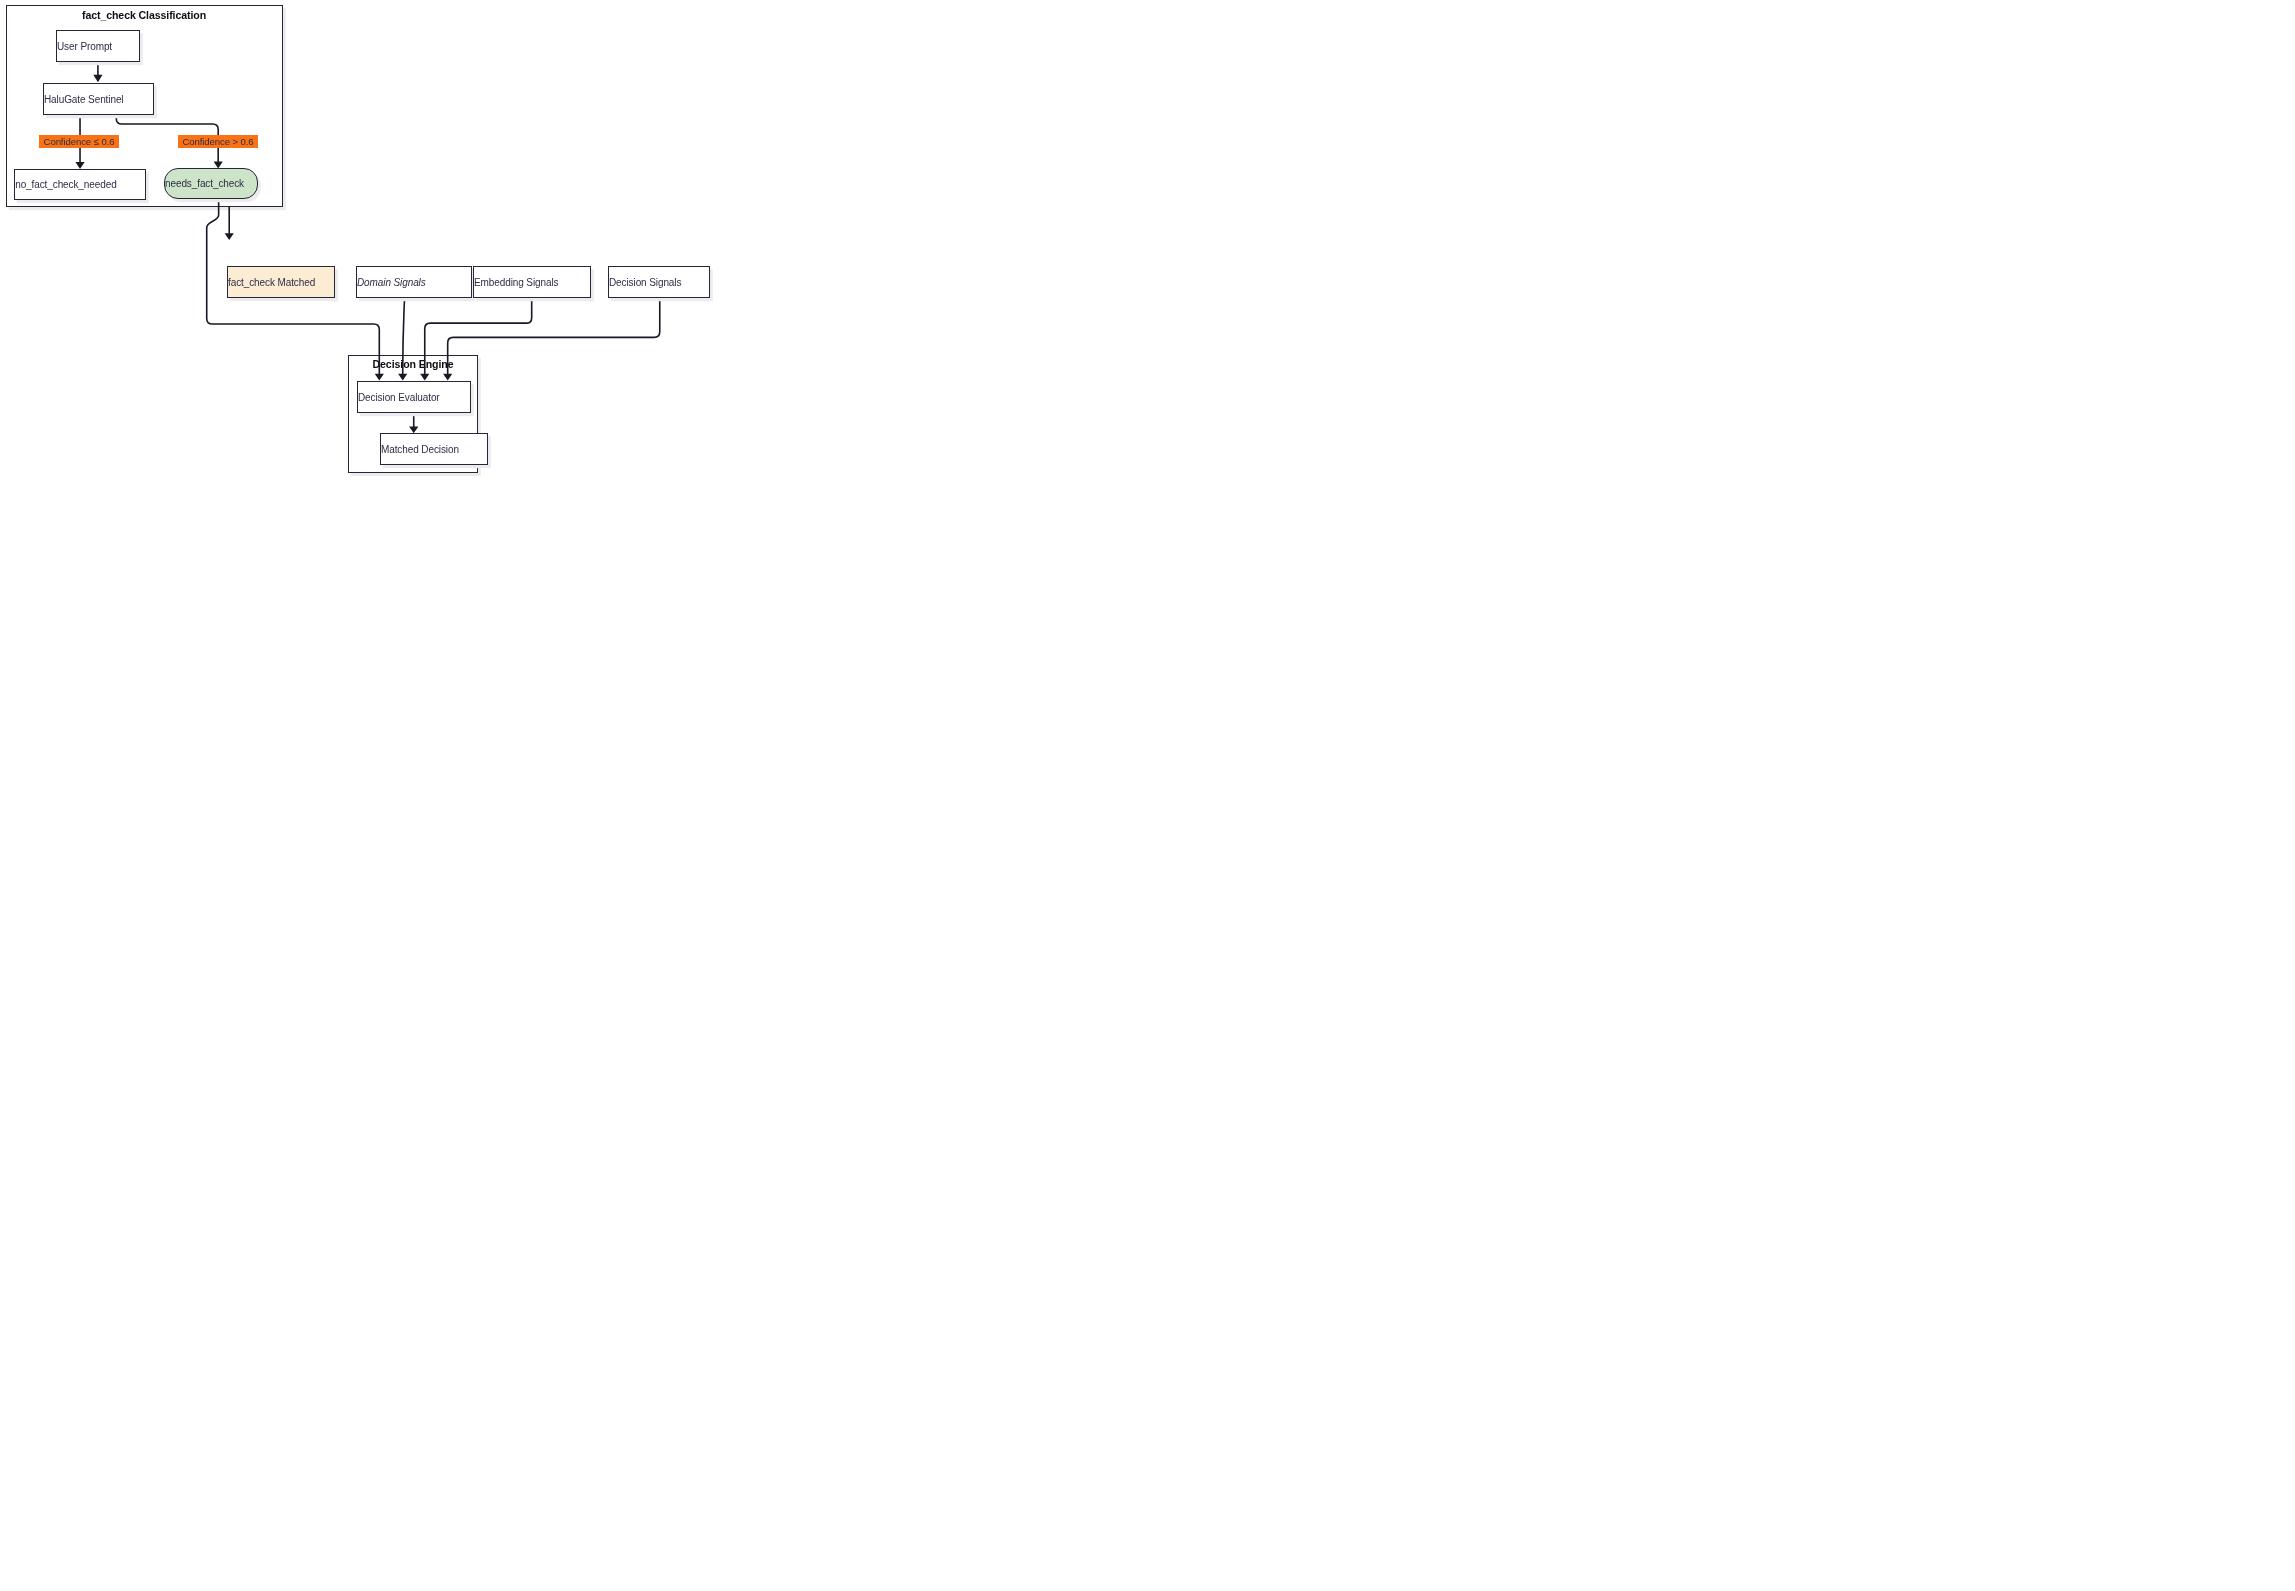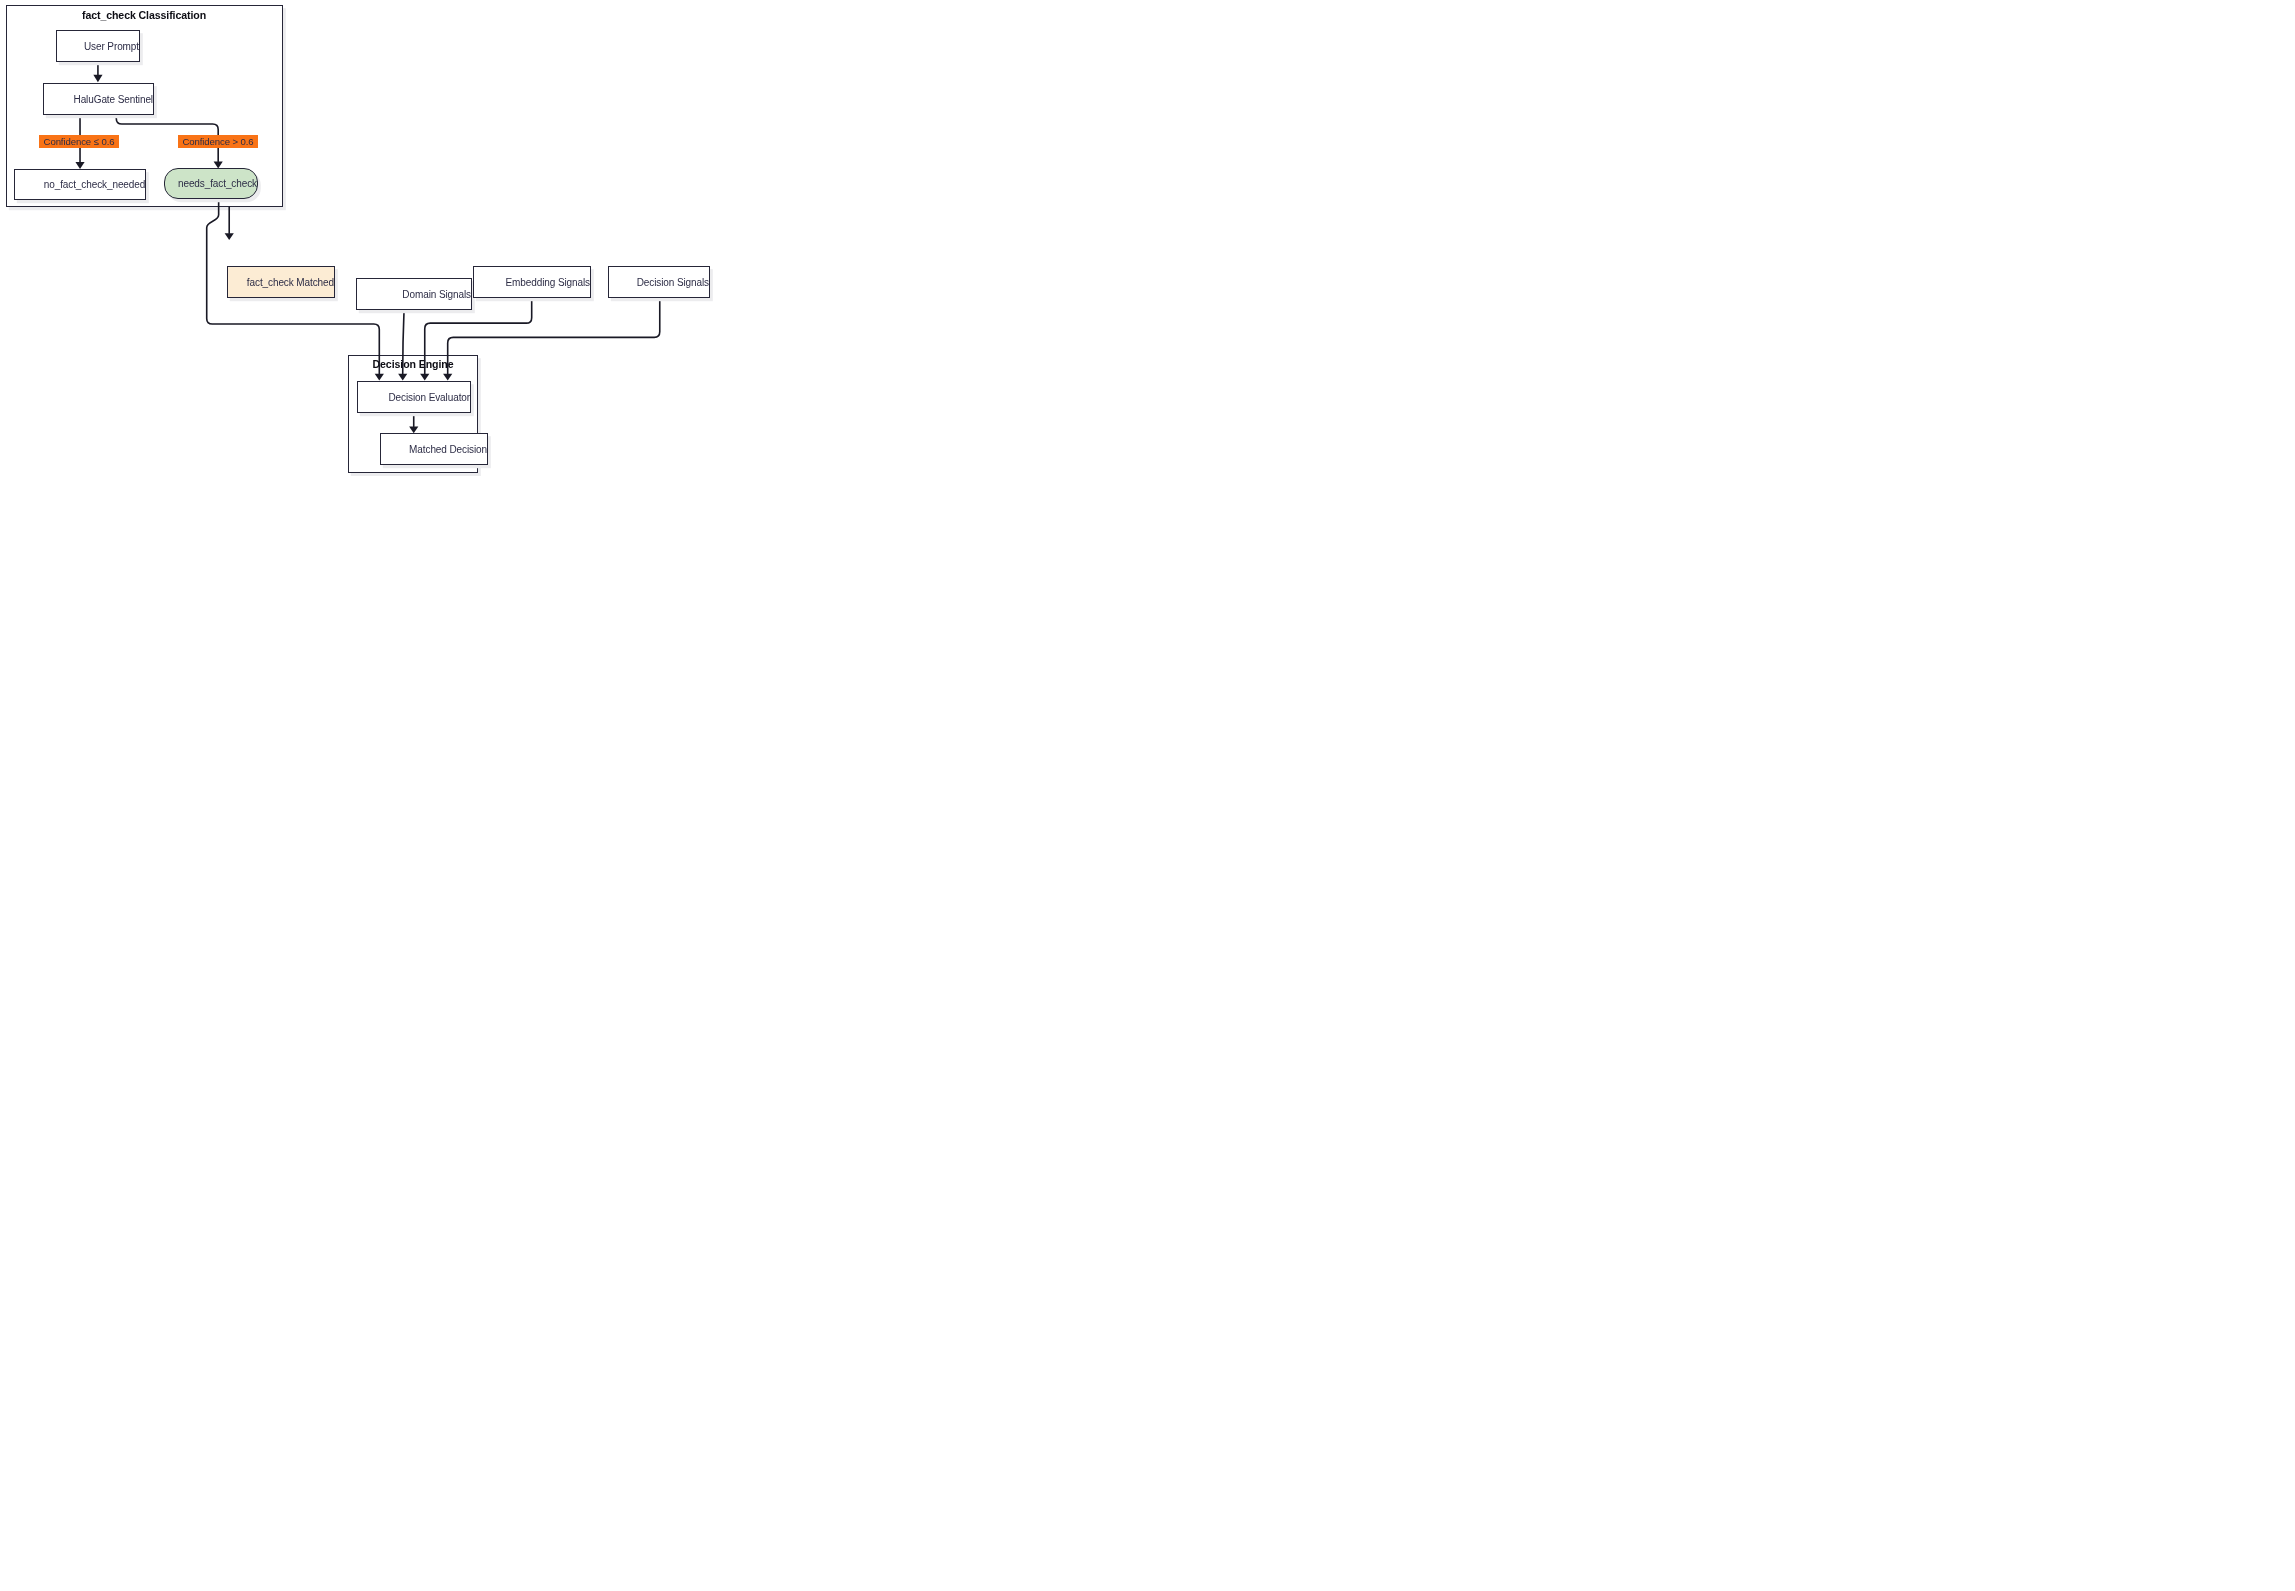--- a/index.html
+++ b/index.html
@@ -61,21 +61,21 @@
     position: absolute;
     box-sizing: border-box;
     background: #ffffff;
     border: 1.6px solid #262638;
     box-shadow: 2.8px 3.2px 0 #ececee;
     color: #2d2d46;
     font-size: 10px;
     letter-spacing: -0.1px;
     display: flex;
     align-items: center;
-    justify-content: flex-end;
+    justify-content: flex-start;
     white-space: nowrap;
     z-index: 4;
   }
   .node.green  { background: #cde4c8; }
   .node.peach  { background: #fcecd4; }
 </style>
 </head>
 <body>
 
 <div class="canvas">
@@ -130,21 +130,21 @@
   </div>
 
   <div class="node green" style="left:164px; top:168px; width:94px; height:31px;border-radius:14px;">
     <span>needs_fact_check</span>
   </div>
 
   <div class="node peach" style="left:227px; top:266px; width:108px; height:32px;">
     <span>fact_check Matched</span>
   </div>
 
-  <div class="node" style="left:356px; top:278px; width:116px; height:32px;">
+  <div class="node" style="left:356px; top:266px; width:116px; height:32px;font-style:italic;">
     <span>Domain Signals</span>
   </div>
 
   <div class="node" style="left:473px; top:266px; width:118px; height:32px;">
     <span>Embedding Signals</span>
   </div>
 
   <div class="node" style="left:608px; top:266px; width:102px; height:32px;">
     <span>Decision Signals</span>
   </div>

